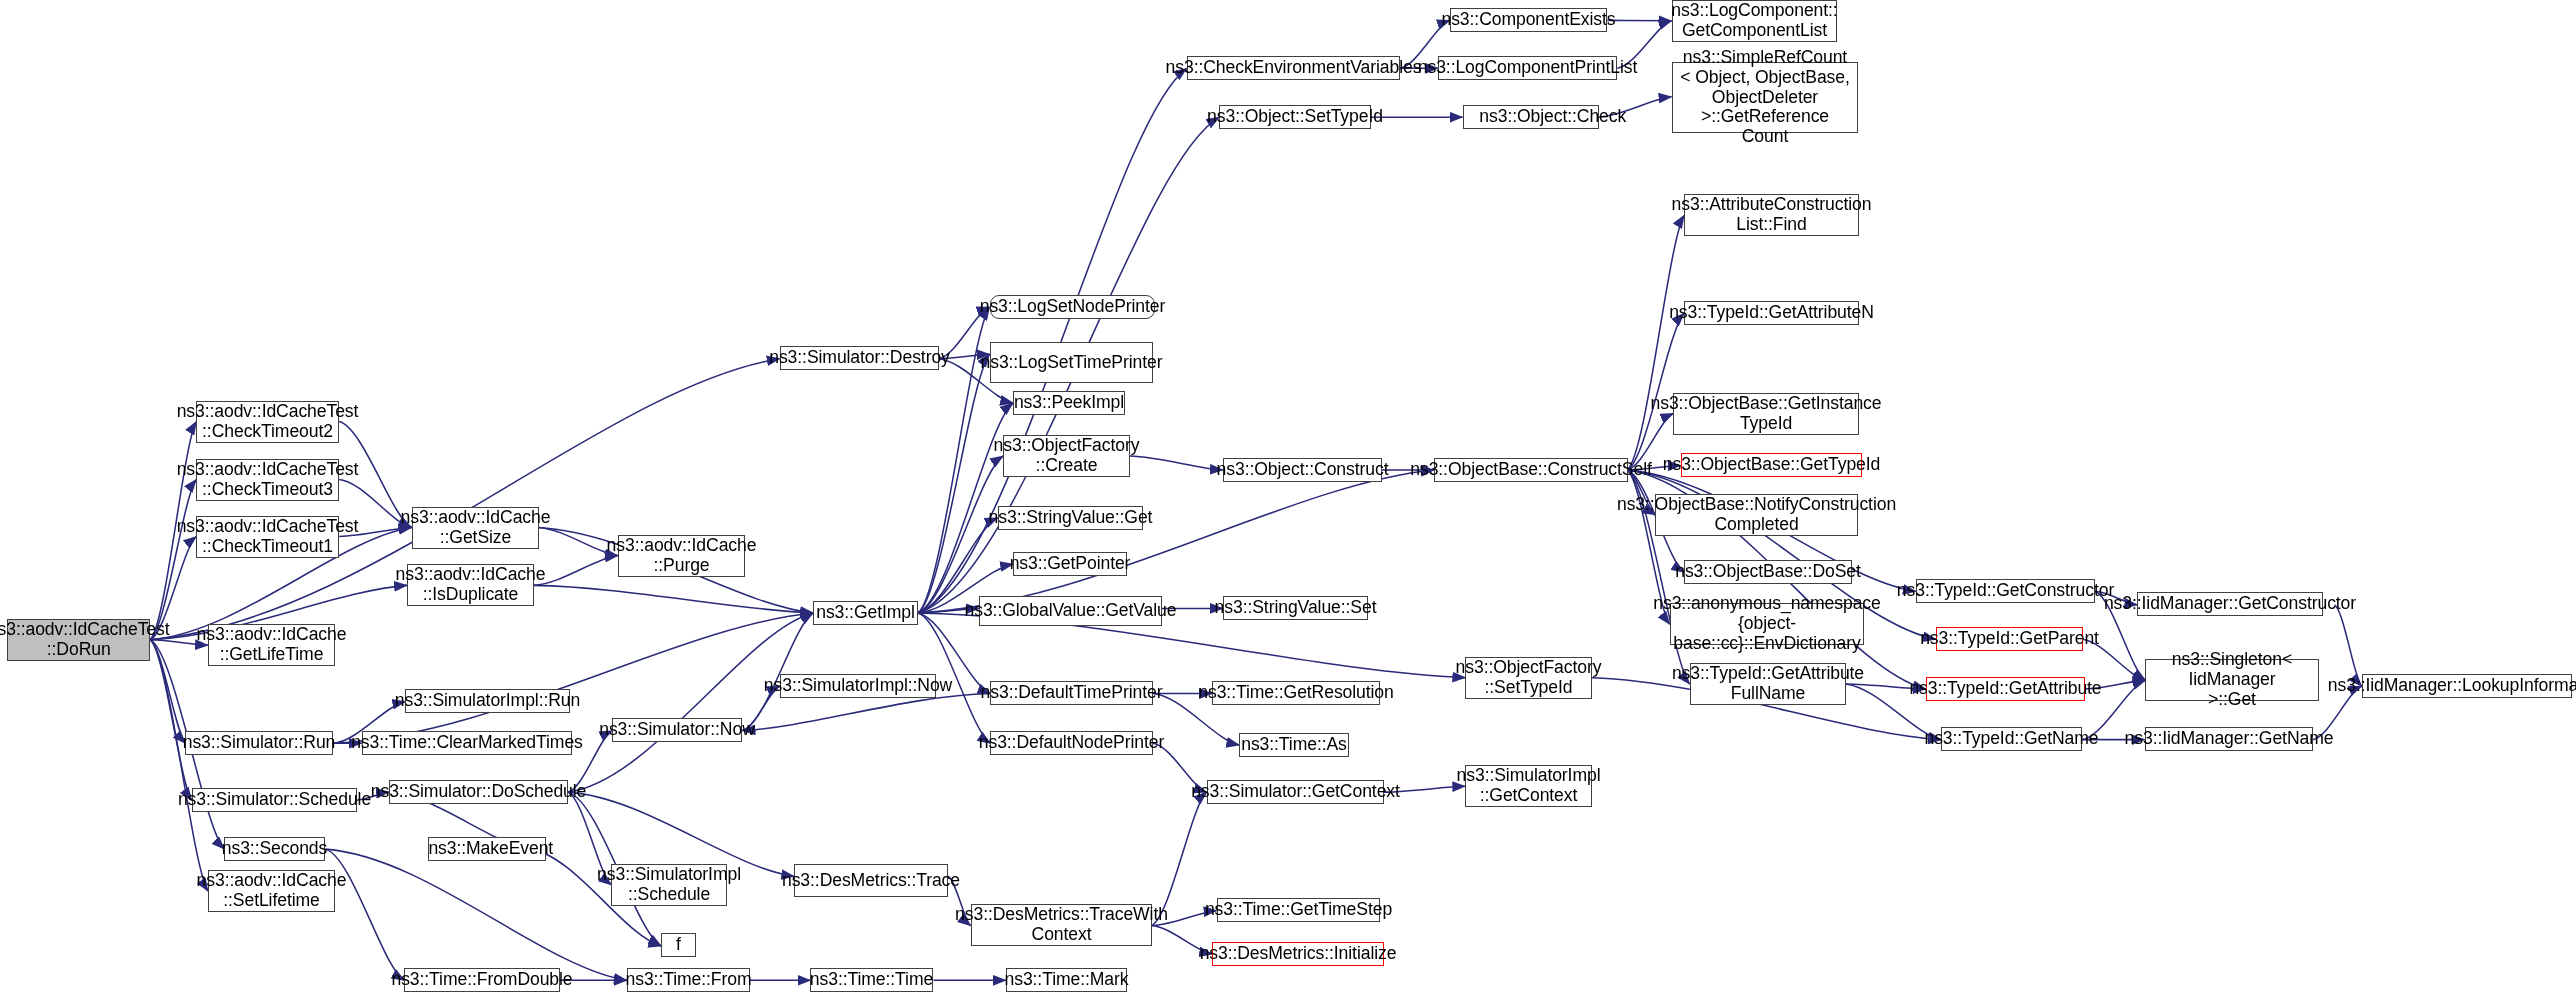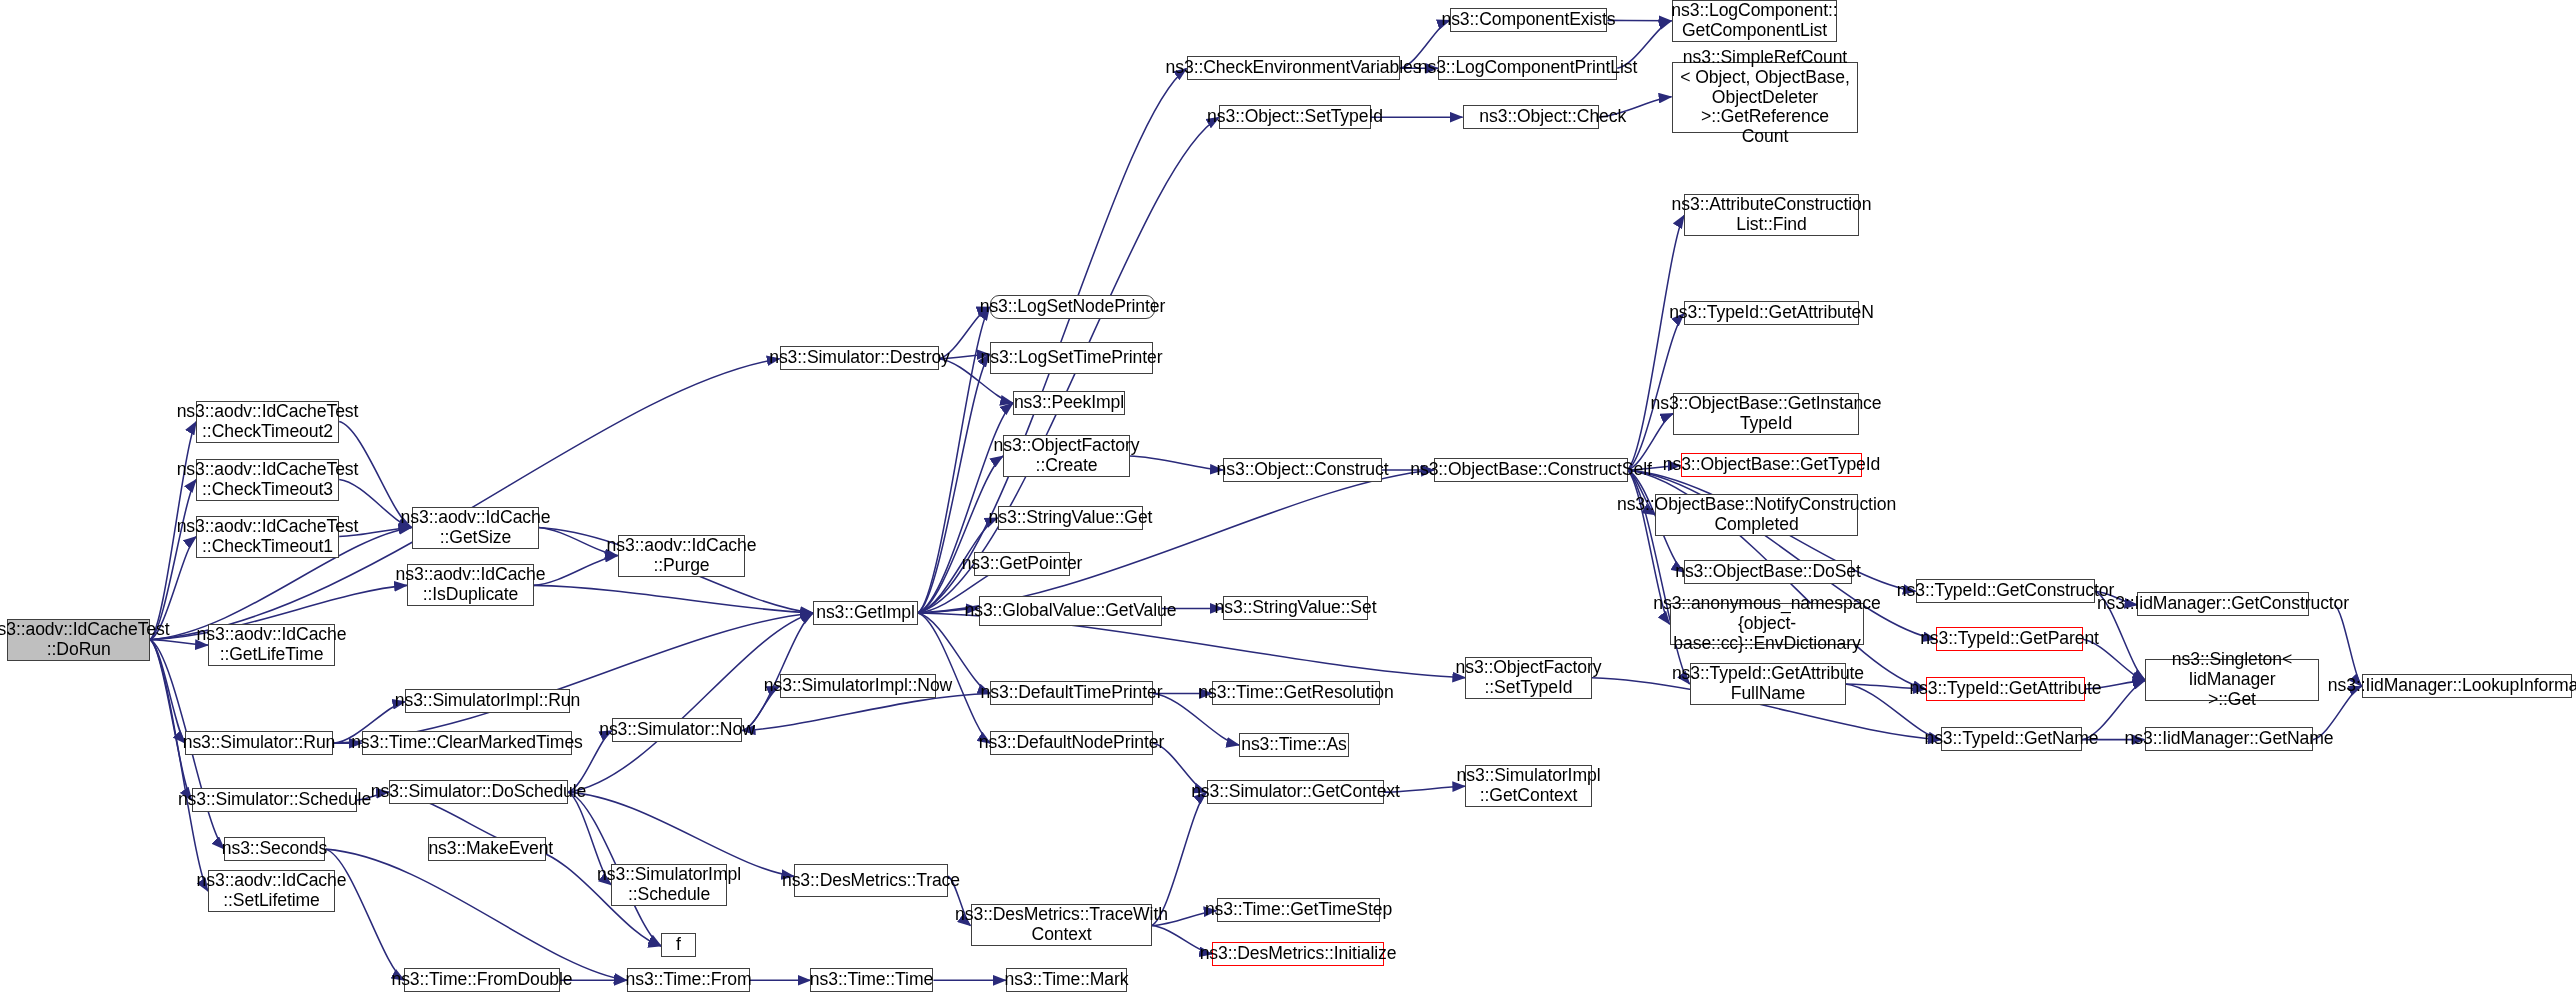--- a/index.html
+++ b/index.html
@@ -168,26 +168,26 @@
       <div class="node" style="left: 661px; top: 933px; width: 35px; height: 24.4px;">f</div>
       <div class="node" style="left: 404px; top: 968px; width: 156px; height: 24.4px;">ns3::Time::FromDouble</div>
       <div class="node" style="left: 627px; top: 968px; width: 123px; height: 24.4px;">ns3::Time::From</div>
       <div class="node" style="left: 810px; top: 968px; width: 123px; height: 24.4px;">ns3::Time::Time</div>
       <div class="node" style="left: 1006px; top: 968px; width: 121px; height: 24.4px;">ns3::Time::Mark</div>
       <div class="node" style="left: 612px; top: 718px; width: 130px; height: 24.4px;">ns3::Simulator::Now</div>
       <div class="node" style="left: 780px; top: 674px; width: 156px; height: 24.4px;">ns3::SimulatorImpl::Now</div>
       <div class="node" style="left: 813px; top: 601px; width: 105px; height: 24.4px;">ns3::GetImpl</div>
       <div class="node" style="left: 780px; top: 346px; width: 159px; height: 24.4px;">ns3::Simulator::Destroy</div>
       <div class="node" style="left: 990px; top: 295px; width: 165px; height: 24.4px; border-radius: 9px;">ns3::LogSetNodePrinter</div>
-      <div class="node" style="left: 990px; top: 342px; width: 163px; height: 32px;">ns3::LogSetTimePrinter</div>
+      <div class="node" style="left: 990px; top: 342px; width: 163px; height: 41px;">ns3::LogSetTimePrinter</div>
       <div class="node" style="left: 1013px; top: 391px; width: 112px; height: 24.4px;">ns3::PeekImpl</div>
       <div class="node" style="left: 1003px; top: 435px; width: 127px; height: 42px;">ns3::ObjectFactory
 ::Create</div>
       <div class="node" style="left: 998px; top: 506px; width: 145px; height: 24.4px;">ns3::StringValue::Get</div>
-      <div class="node" style="left: 974px; top: 552px; width: 96px; height: 24.4px;">ns3::GetPointer</div>
+      <div class="node" style="left: 1013px; top: 552px; width: 114px; height: 24.4px;">ns3::GetPointer</div>
       <div class="node" style="left: 979px; top: 596px; width: 183px; height: 30px;">ns3::GlobalValue::GetValue</div>
       <div class="node" style="left: 1223px; top: 596px; width: 145px; height: 24.4px;">ns3::StringValue::Set</div>
       <div class="node" style="left: 990px; top: 681px; width: 163px; height: 24.4px;">ns3::DefaultTimePrinter</div>
       <div class="node" style="left: 990px; top: 731px; width: 163px; height: 24.4px;">ns3::DefaultNodePrinter</div>
       <div class="node" style="left: 1212px; top: 681px; width: 168px; height: 24.4px;">ns3::Time::GetResolution</div>
       <div class="node" style="left: 1239px; top: 733px; width: 110px; height: 24.4px;">ns3::Time::As</div>
       <div class="node" style="left: 1207px; top: 780px; width: 177px; height: 24.4px;">ns3::Simulator::GetContext</div>
       <div class="node" style="left: 1465px; top: 765px; width: 127px; height: 42px;">ns3::SimulatorImpl
 ::GetContext</div>
       <div class="node" style="left: 794px; top: 864px; width: 154px; height: 33px;">ns3::DesMetrics::Trace</div>
@@ -220,20 +220,20 @@
 Completed</div>
       <div class="node" style="left: 1684px; top: 560px; width: 168px; height: 24.4px;">ns3::ObjectBase::DoSet</div>
       <div class="node" style="left: 1670px; top: 603px; width: 194px; height: 42px;">ns3::anonymous_namespace
 {object-base::cc}::EnvDictionary</div>
       <div class="node" style="left: 1690px; top: 663px; width: 156px; height: 42px;">ns3::TypeId::GetAttribute
 FullName</div>
       <div class="node" style="left: 1916px; top: 579px; width: 179px; height: 24.4px;">ns3::TypeId::GetConstructor</div>
       <div class="node red" style="left: 1936px; top: 627px; width: 147px; height: 24.4px;">ns3::TypeId::GetParent</div>
       <div class="node red" style="left: 1926px; top: 677px; width: 159px; height: 24.4px;">ns3::TypeId::GetAttribute</div>
       <div class="node" style="left: 1941px; top: 727px; width: 141px; height: 24.4px;">ns3::TypeId::GetName</div>
-      <div class="node" style="left: 2137px; top: 592px; width: 172px; height: 24.4px;">ns3::IidManager::GetConstructor</div>
+      <div class="node" style="left: 2137px; top: 592px; width: 186px; height: 24.4px;">ns3::IidManager::GetConstructor</div>
       <div class="node" style="left: 2145px; top: 659px; width: 174px; height: 42px;">ns3::Singleton&lt; IidManager
 &gt;::Get</div>
       <div class="node" style="left: 2145px; top: 727px; width: 168px; height: 24.4px;">ns3::IidManager::GetName</div>
       <div class="node" style="left: 2362px; top: 674px; width: 210px; height: 24.4px;">ns3::IidManager::LookupInformation</div>
     </div>
 </div>
 
 
 </body></html>

